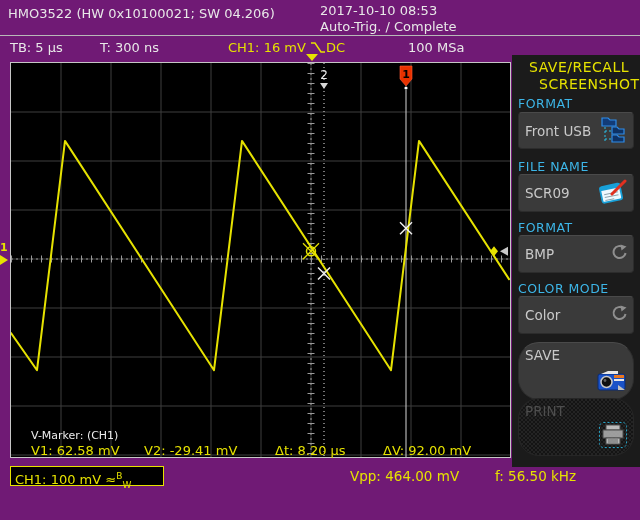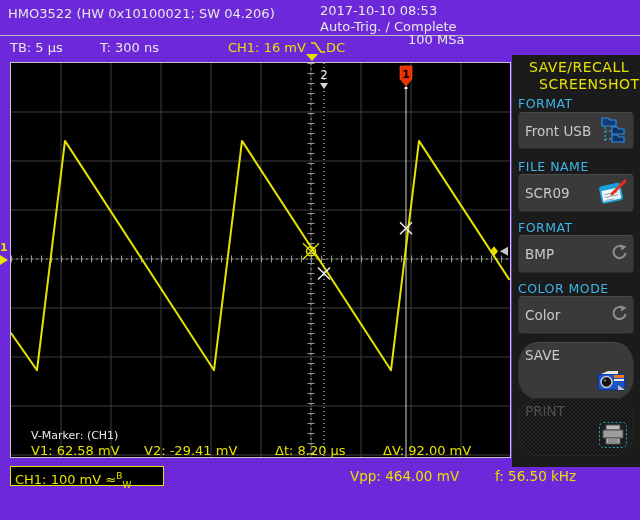--- a/index.html
+++ b/index.html
@@ -1,16 +1,16 @@
 <!DOCTYPE html>
 <html><head>
 <meta charset="utf-8">
 <style>
   html,body{margin:0;padding:0;background:#000;}
-  .screen{position:relative;width:640px;height:520px;background:#6d28d9;overflow:hidden;
+  .screen{position:relative;width:640px;height:520px;background:#701a75;overflow:hidden;
     font-family:"DejaVu Sans",sans-serif;color:#e8e8e8;font-size:13px;}
   .abs{position:absolute;}
   .yellow{color:#e6e200;}
   
   .hdr-line{position:absolute;left:0;top:35px;width:640px;height:1px;background:#b8b8b8;}
   
   .trig-tri{position:absolute;left:306px;top:54px;width:0;height:0;
     border-left:6px solid transparent;border-right:6px solid transparent;border-top:7px solid #e6e200;}
   
   .plot{position:absolute;left:10px;top:62px;width:499px;height:394px;background:#000;border:1px solid #c6c6c6;}
@@ -50,21 +50,21 @@
   <div class="hdr-line"></div>
 
   <div class="abs" style="left:10px;top:40px;">TB: 5 µs</div>
   <div class="abs" style="left:100px;top:40px;">T: 300 ns</div>
   <div class="abs yellow" style="left:228px;top:40px;white-space:nowrap;">
     <span>CH1: 16 mV</span>
     <svg width="16" height="13" style="vertical-align:-2px;">
       <polyline points="1,2 5,2 11,11 15,11" fill="none" stroke="#e6e200" stroke-width="1.5"></polyline>
     </svg><span>DC</span>
   </div>
-  <div class="abs" style="left:408px;top:32px;text-align:right;">100 MSa</div>
+  <div class="abs" style="left:408px;top:40px;text-align:right;">100 MSa</div>
   <div class="trig-tri"></div>
 
   <div class="ch-mark">
     <span>1</span>
     <span class="arr"></span>
   </div>
 
   <div class="plot">
     <svg id="plot-svg" width="499" height="394" viewBox="0 0 499 394">
       <g id="grat">

